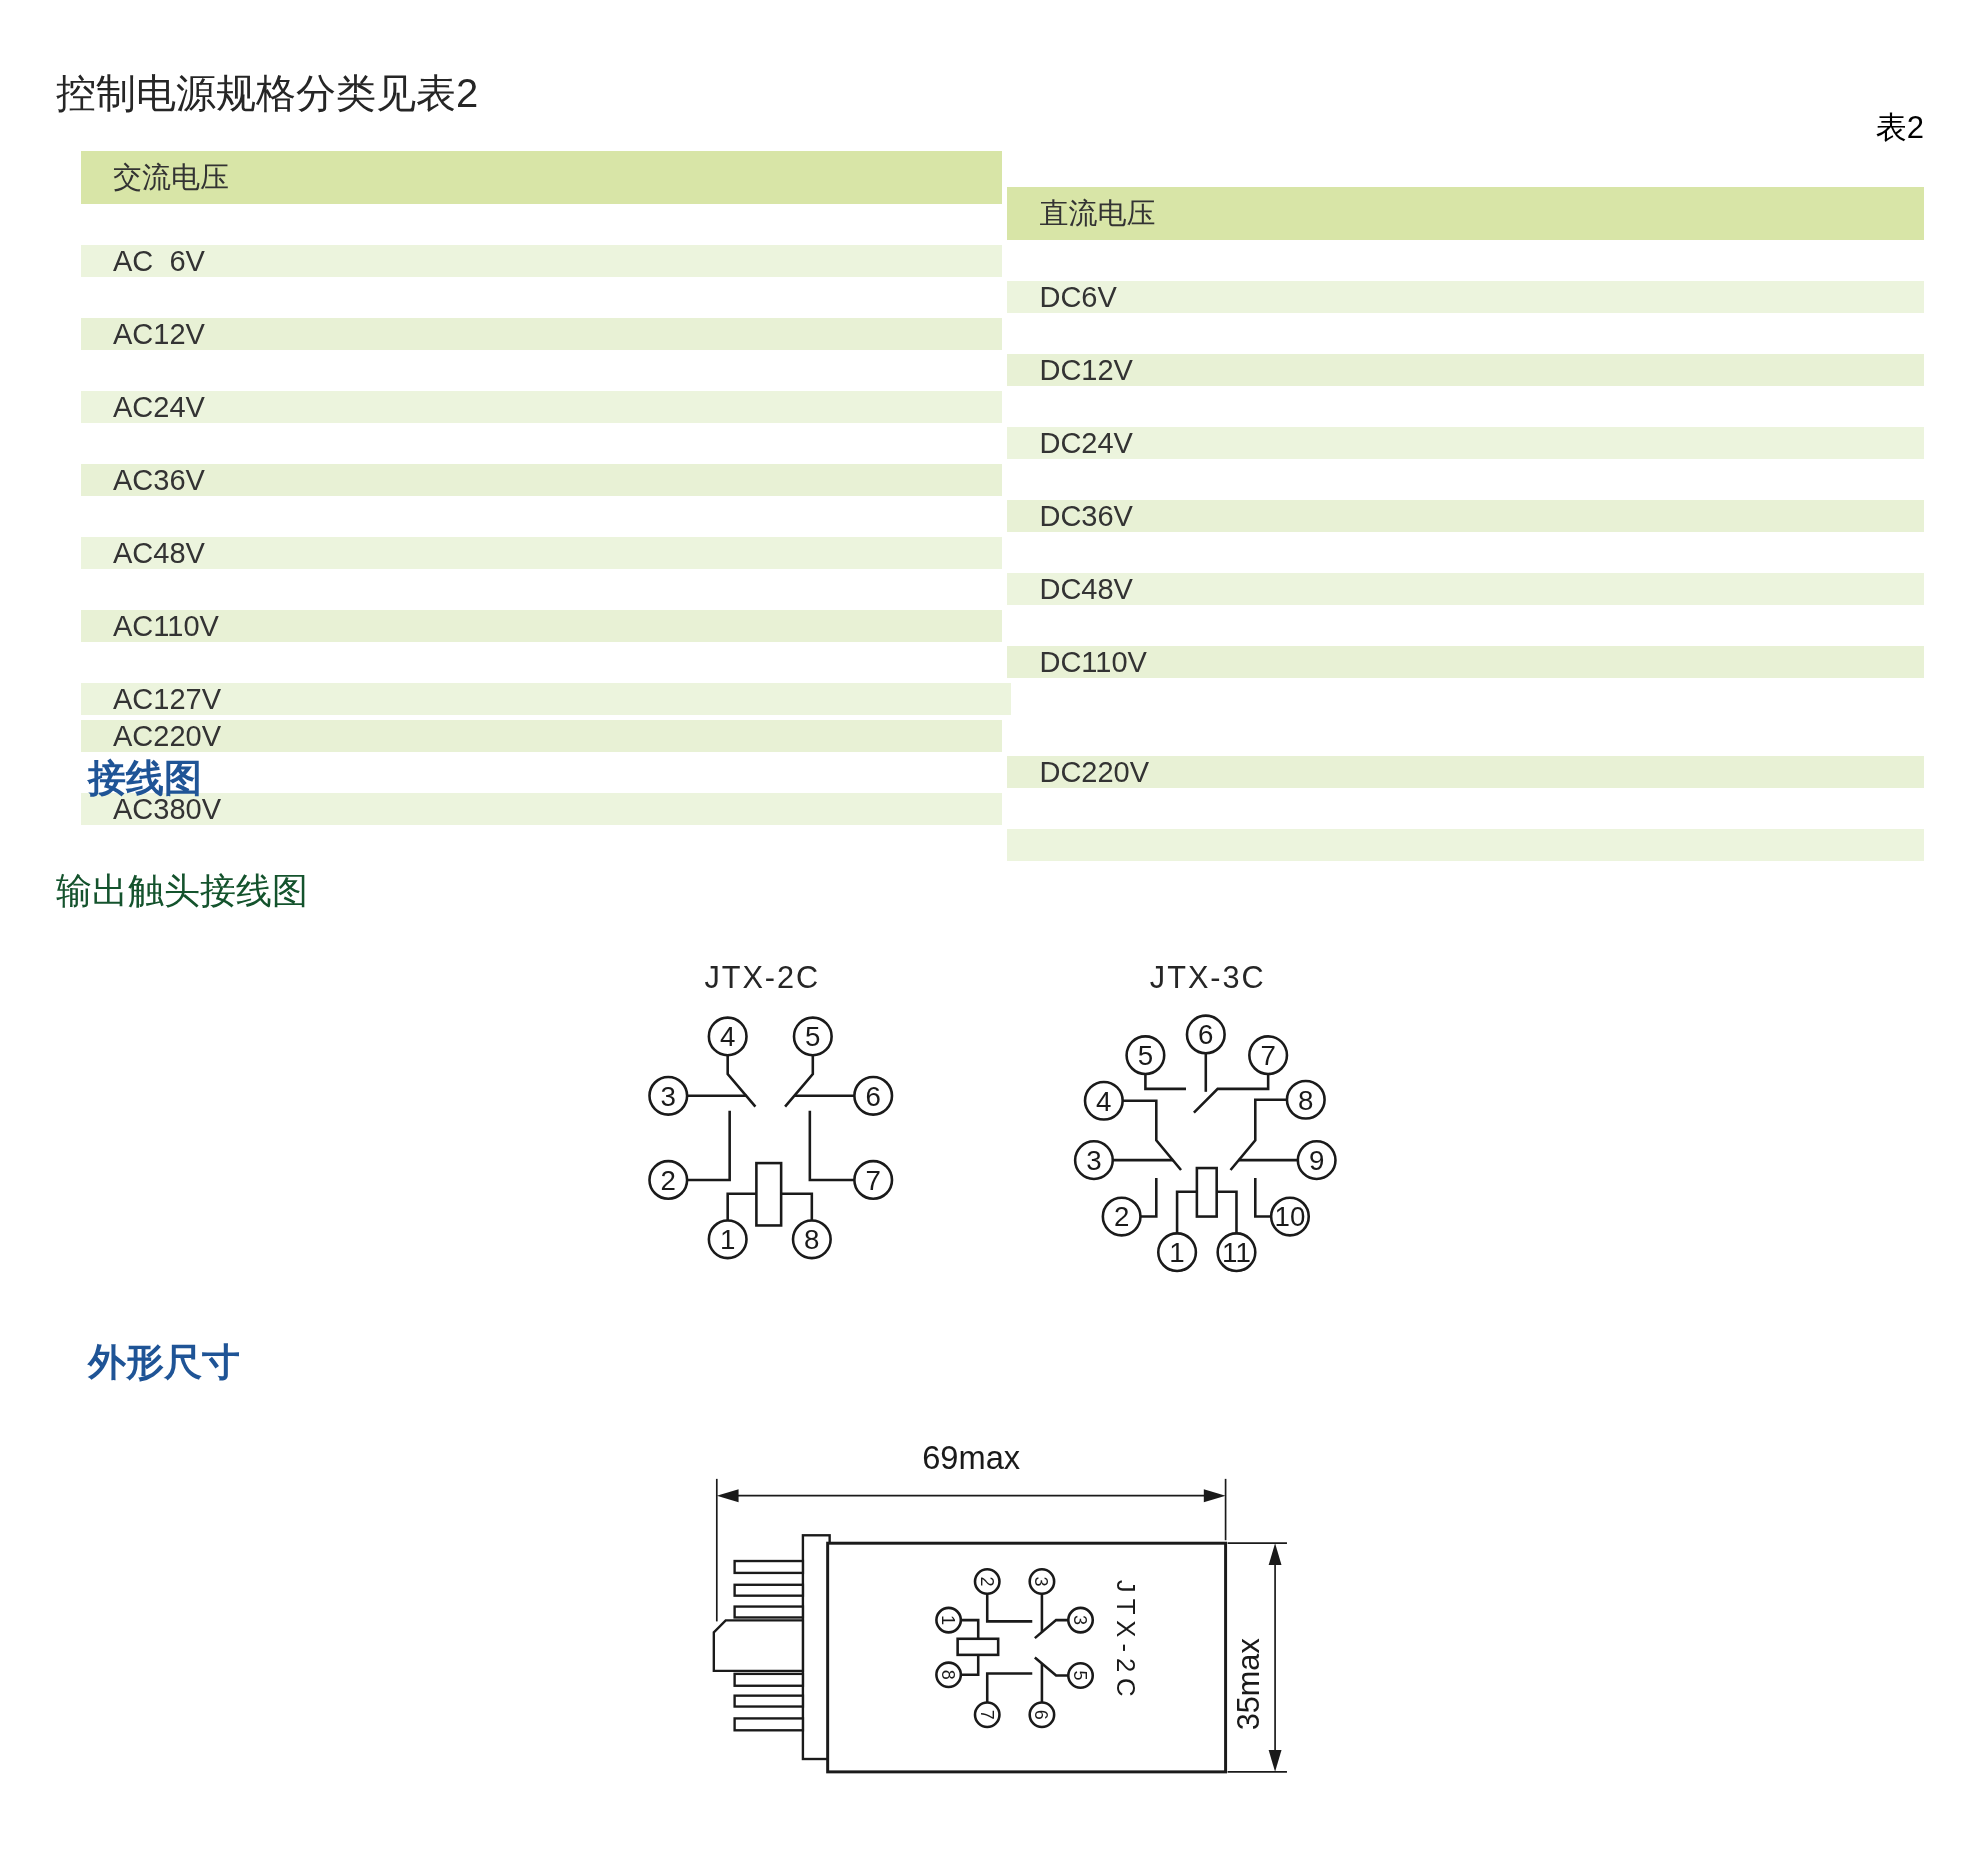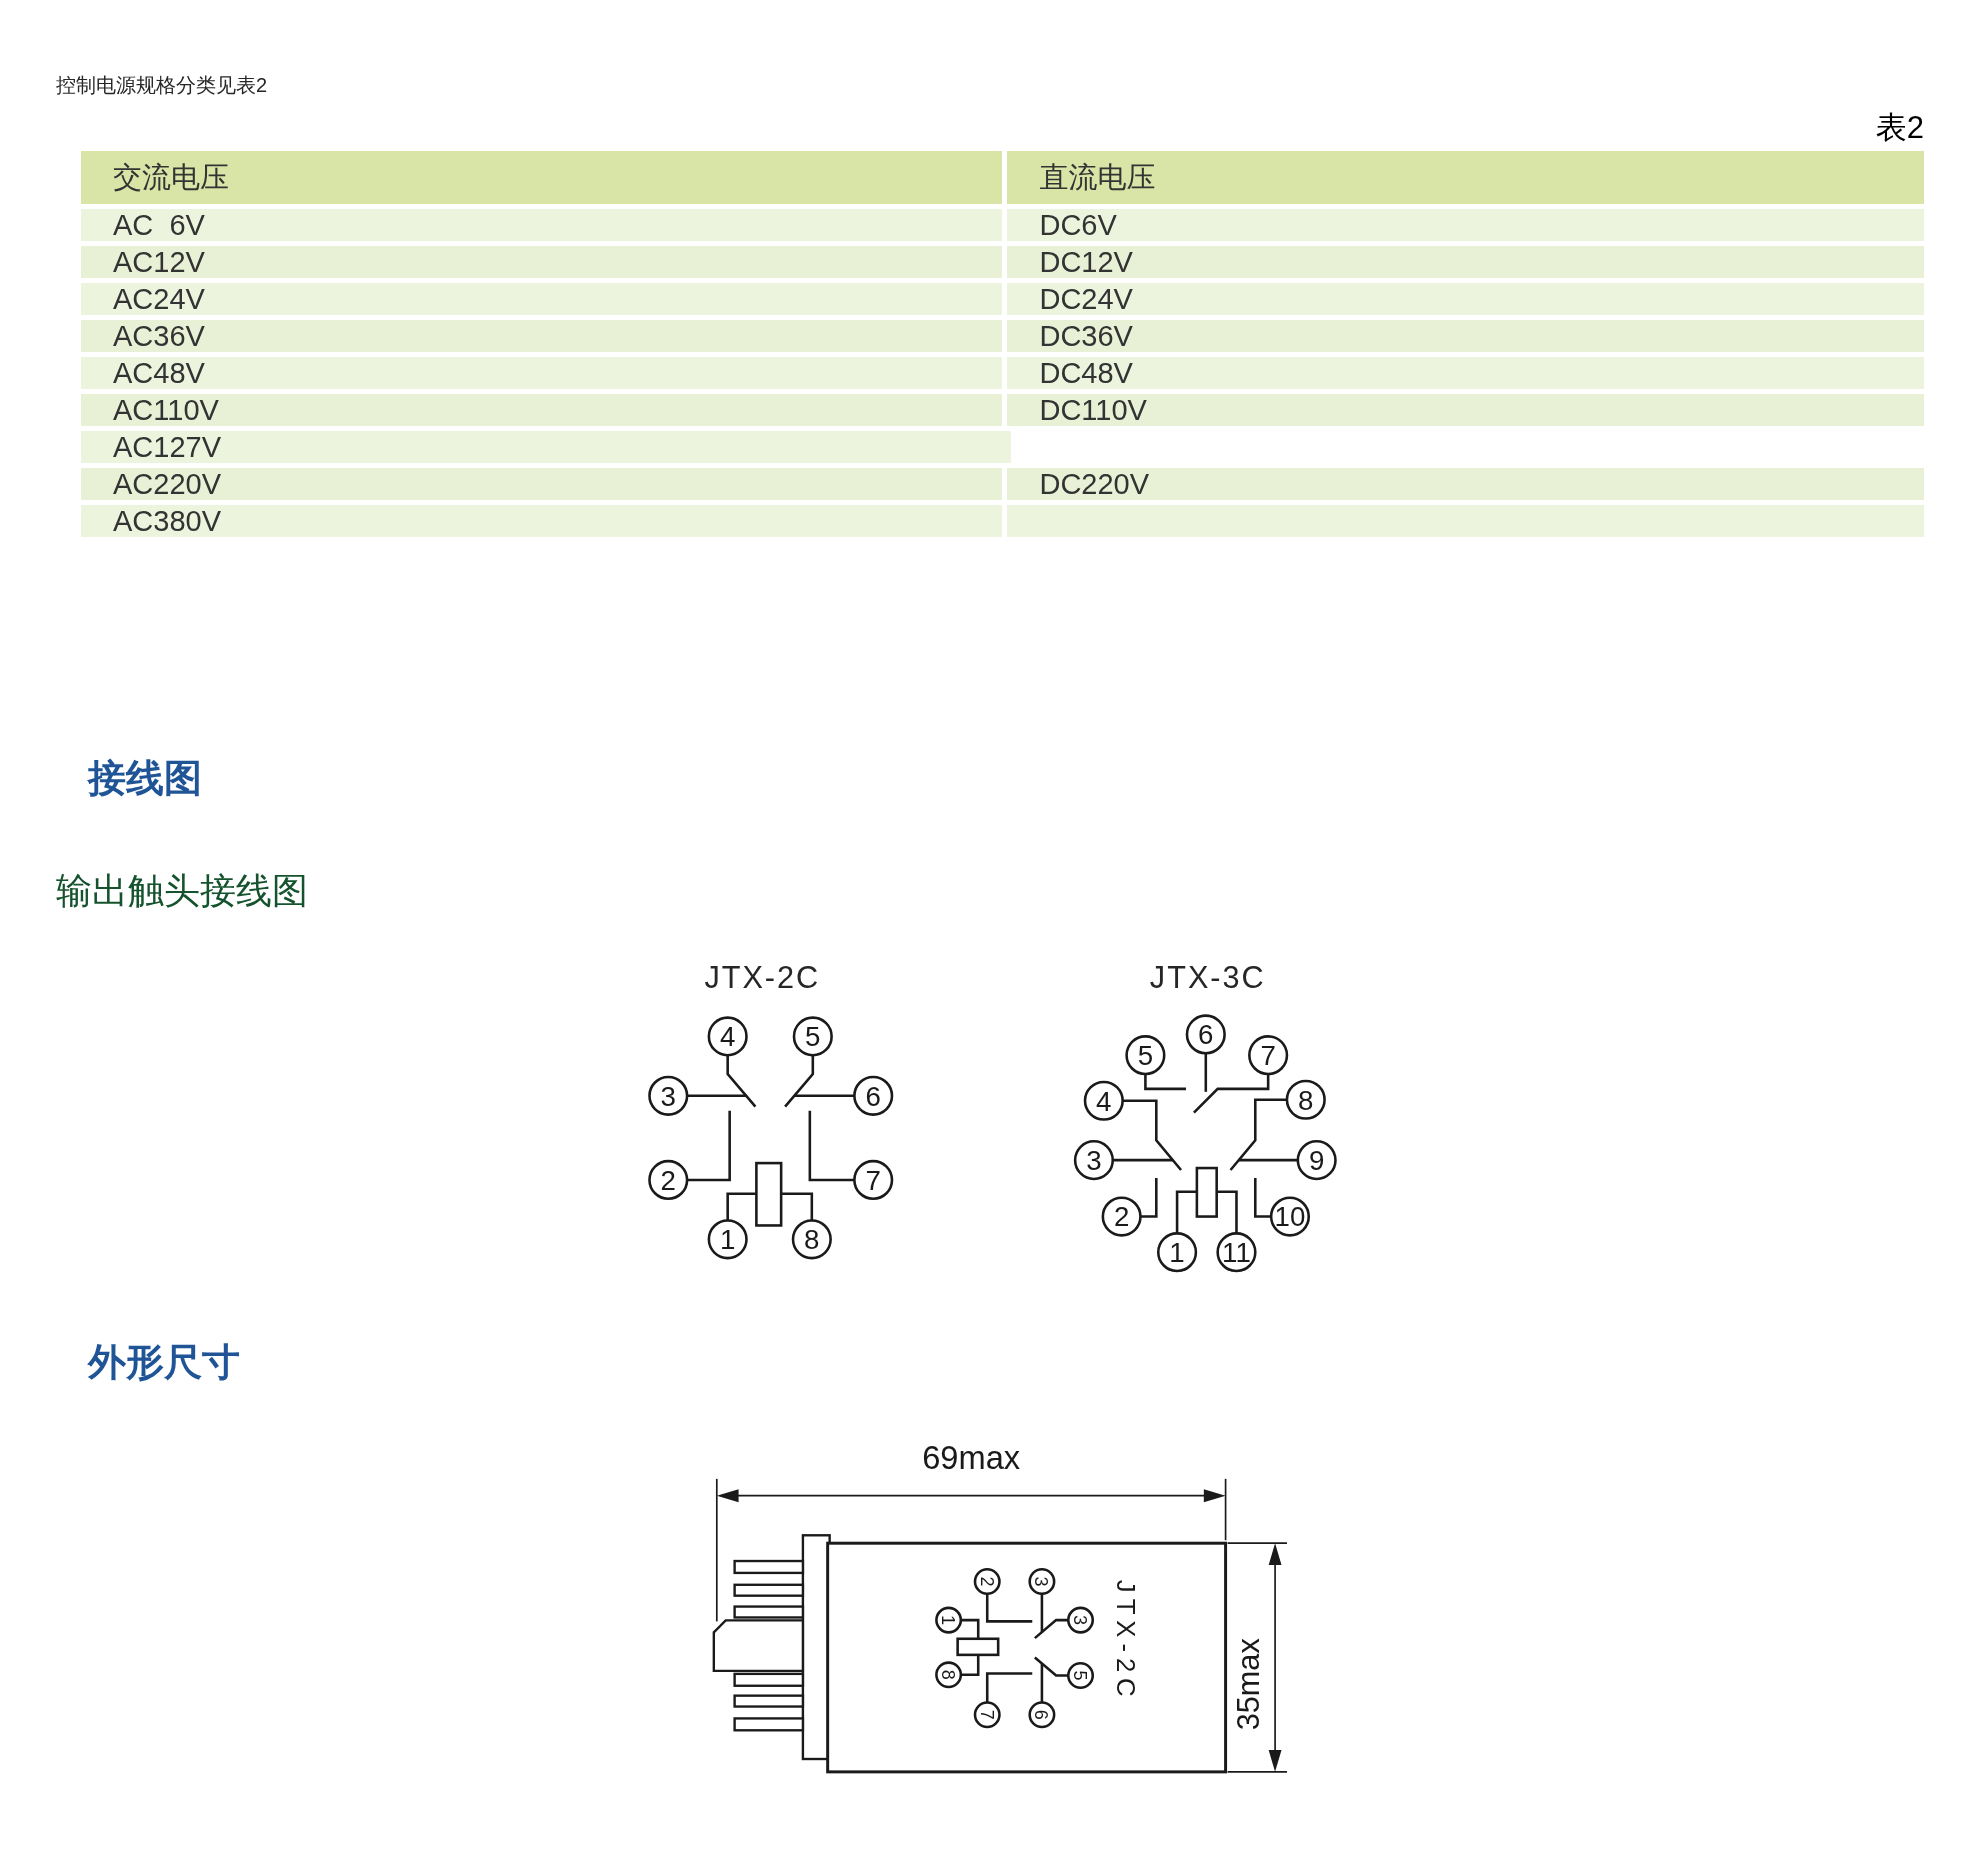--- a/index.html
+++ b/index.html
@@ -1,27 +1,27 @@
 <!DOCTYPE html>
 <html style="--header-bg: #d8e5a7; --row-bg: #ecf4dd; --row-alt-bg: #e8f1d5; --heading-blue: #1f5496; --line: #1a1a1a; --text: #2b2b2b;"><head>
 <meta charset="utf-8">
 <style>
   html,body{margin:0;padding:0;background:#ffffff;}
   .page{
     position:relative;width:1980px;height:1857px;background:#fff;overflow:hidden;
     font-family:"Liberation Sans",sans-serif;color:var(--text,#2b2b2b);
   }
-  .intro{position:absolute;left:56px;top:72px;font-size:20px;color:#262626;}
+  .intro{position:absolute;left:56px;top:66px;font-size:40px;color:#262626;}
   .caption{position:absolute;left:55px;width:1869px;top:107px;font-size:31px;text-align:right;color:#000000;}
   .spec-table{position:absolute;left:55px;top:151px;width:1869px;}
   .trow{display:flex;gap:5px;margin-top:5px;padding-left:26px;}
   .trow.head{margin-top:0;}
   .tcell{white-space:pre;padding-left:32px;display:flex;align-items:center;font-size:29px;color:#333;}
   .tcell.c1{width:898px;}  
-  .tcell.c2{width:893px;}
+  .tcell.c2{width:893px;margin-top:36px;}
   .head .tcell{height:53px;background:var(--header-bg,#d8e5a7);}
   .body .tcell{height:32px;background:var(--row-bg,#ecf4dd);}
   .body.alt .tcell{background:var(--row-alt-bg,#e8f1d5);}
   .h-blue{position:absolute;left:56px;font-size:38px;font-weight:bold;color:var(--heading-blue,#1f5496);margin-left:32px;}
   .sub{position:absolute;left:56px;top:867px;font-size:36px;color:#14532d;}
   svg.drawings{position:absolute;left:0;top:0;}
   .ln{fill:none;stroke:var(--line,#1a1a1a);stroke-width:2.6;stroke-linejoin:miter;stroke-linecap:butt;}
   .thin{fill:none;stroke:var(--line,#1a1a1a);stroke-width:1.7;}
   .thick{fill:#fff;stroke:var(--line,#1a1a1a);stroke-width:3;}
   .part{fill:#fff;stroke:var(--line,#1a1a1a);stroke-width:2.4;}

